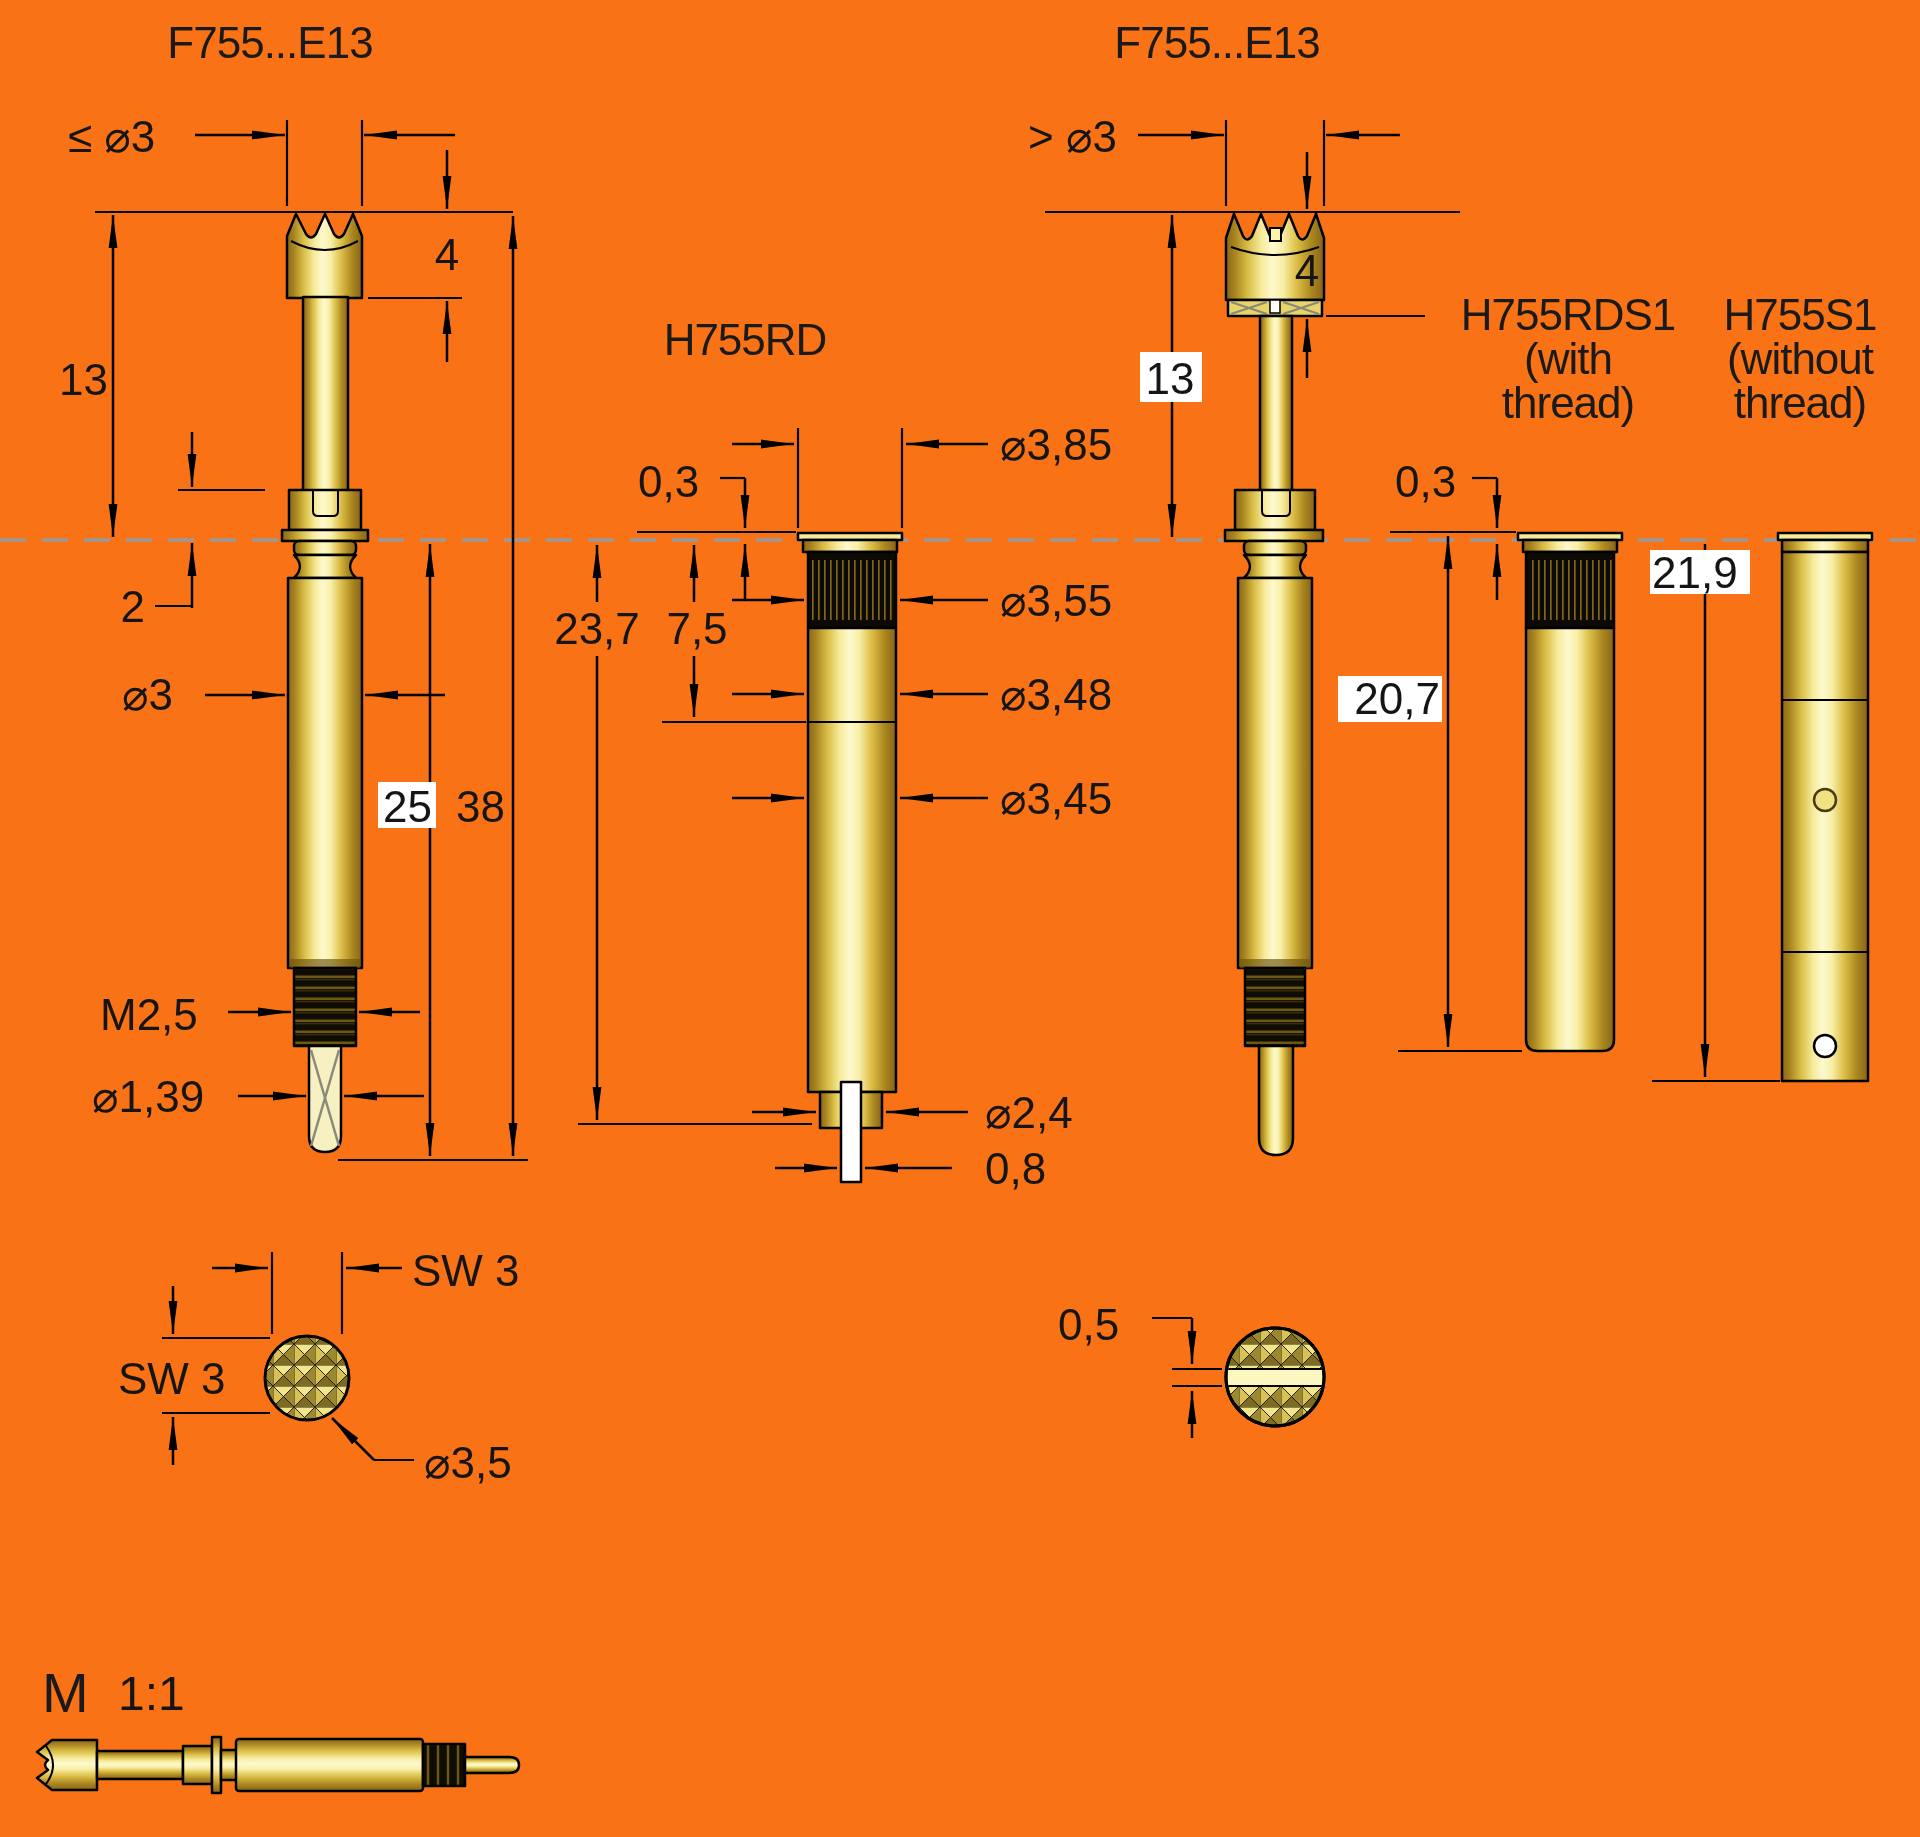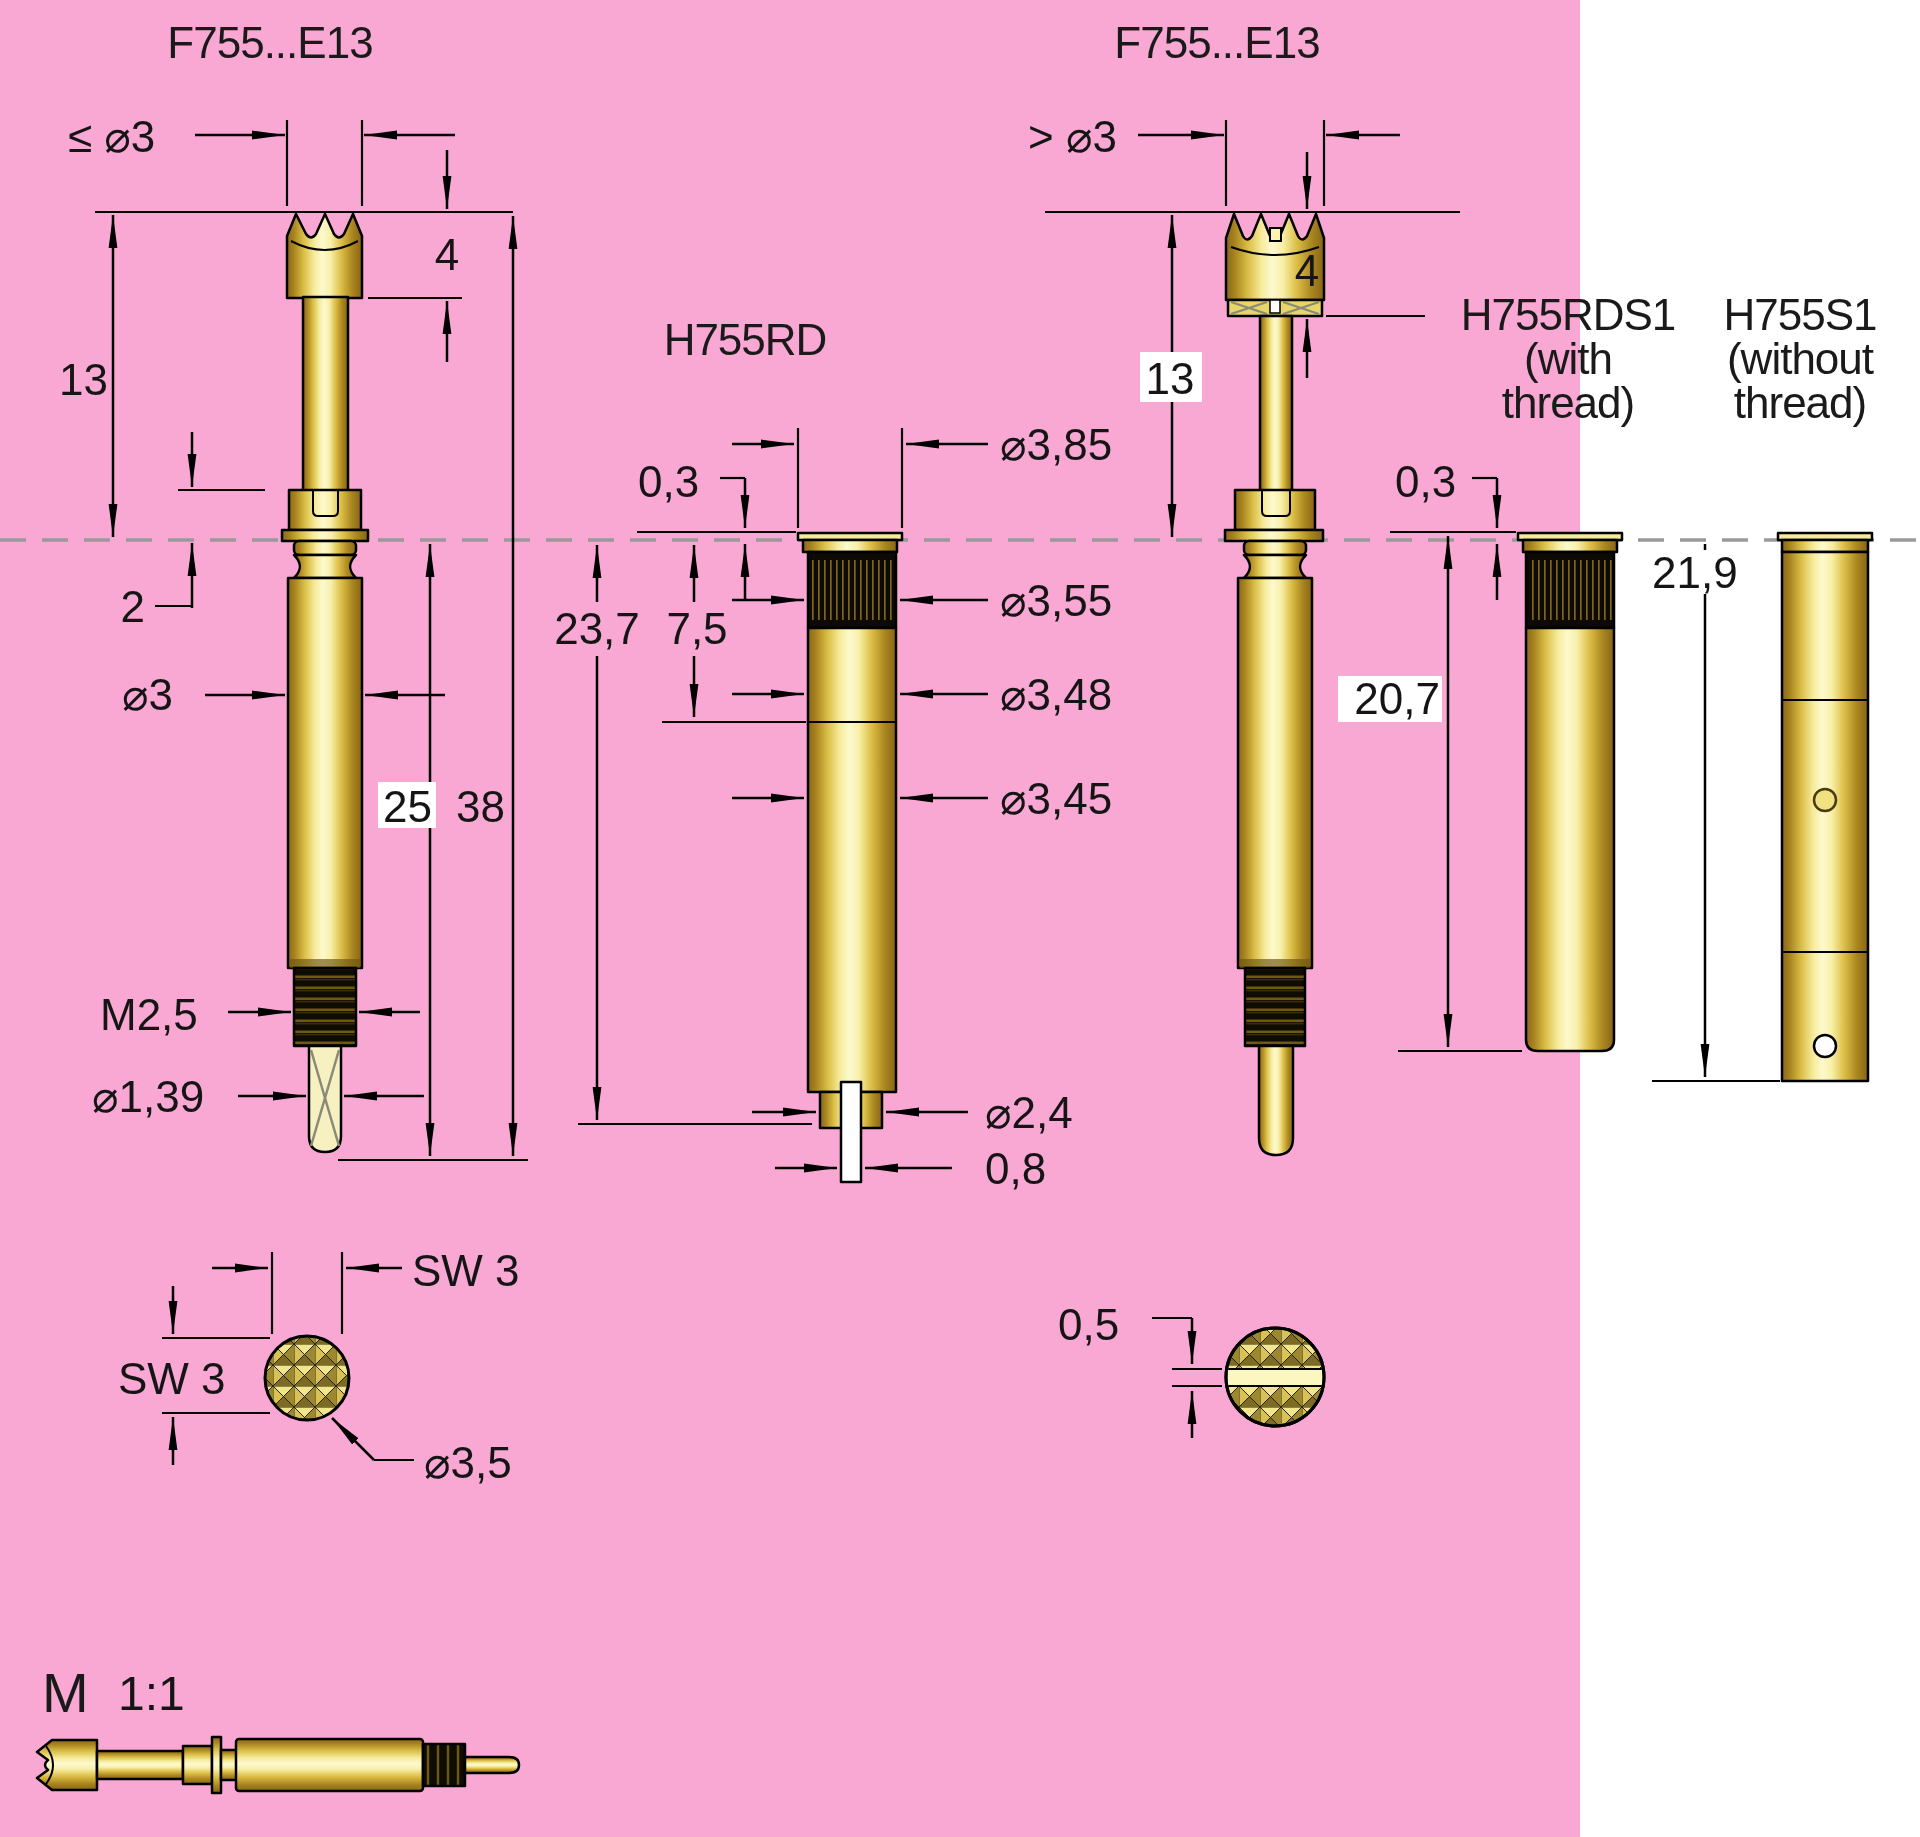--- a/index.html
+++ b/index.html
@@ -1,16 +1,16 @@
 <!DOCTYPE html>
 <html><head>
 <meta charset="utf-8">
 <style>
   html,body{margin:0;padding:0;background:#fff;}
-  .stage{width:1580px;height:1837px;position:relative;background:#f9a8d4;}
+  .stage{width:1920px;height:1837px;position:relative;background:#f97316;}
   svg{display:block;}
   .dim{font-family:"Liberation Sans","DejaVu Sans",sans-serif;font-size:44px;fill:#151515;}
   .title{font-family:"Liberation Sans","DejaVu Sans",sans-serif;font-size:44px;fill:#1a1a1a;letter-spacing:-1px;}
   .big{font-family:"Liberation Sans","DejaVu Sans",sans-serif;font-size:56px;fill:#1a1a1a;}
   .obj{stroke:#000;stroke-width:2.5;stroke-linejoin:round;}
   .thin{stroke:#000;stroke-width:2;fill:none;}
   .dimline{stroke:#000;stroke-width:2.5;fill:none;}
   .extline{stroke:#000;stroke-width:2.2;fill:none;}
 </style>
 </head>

